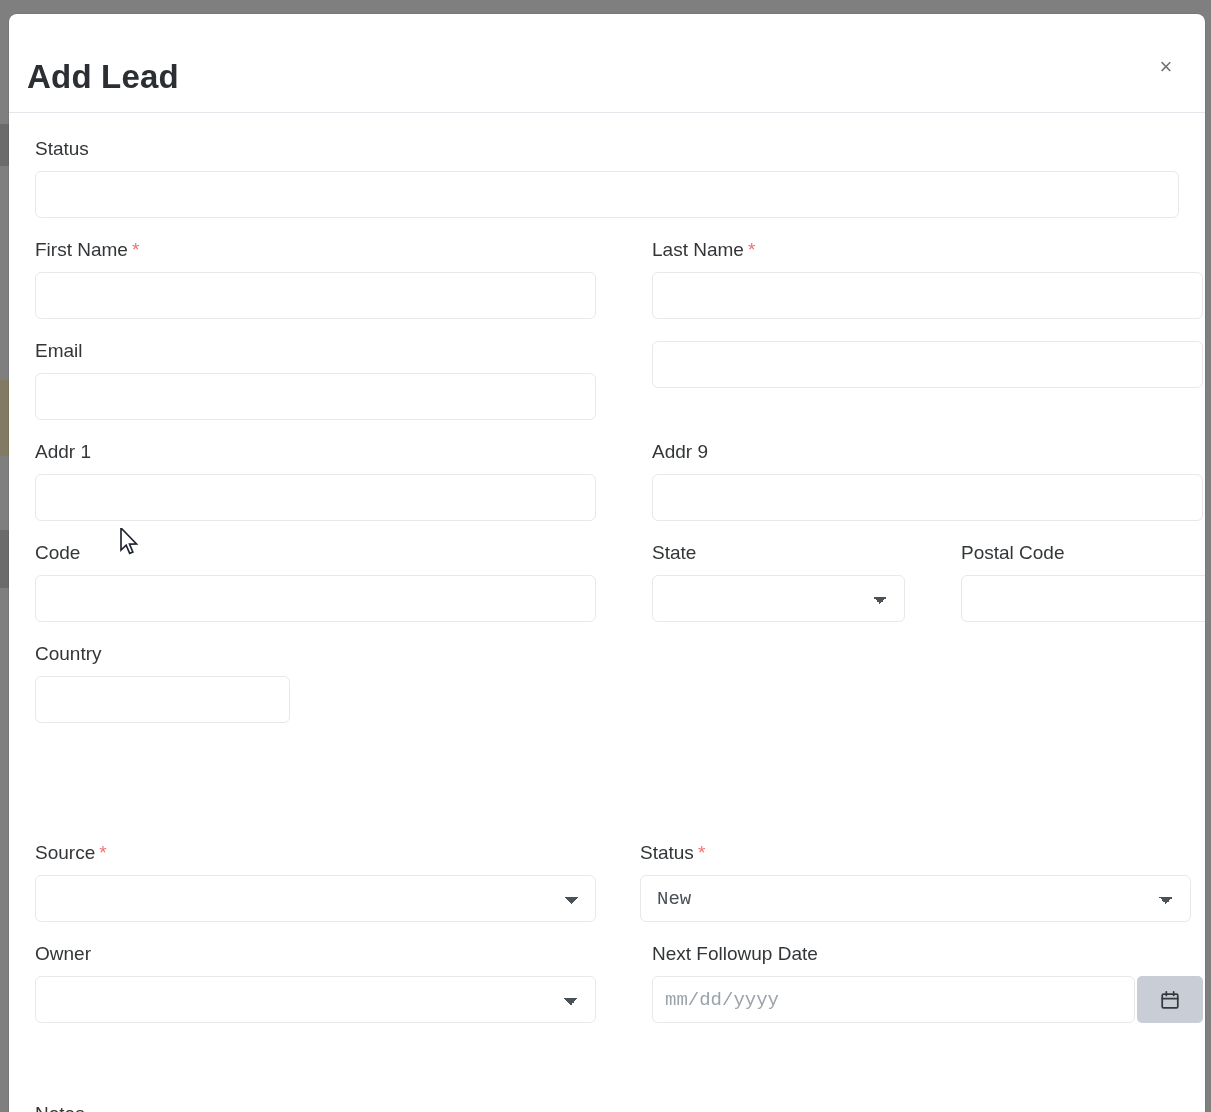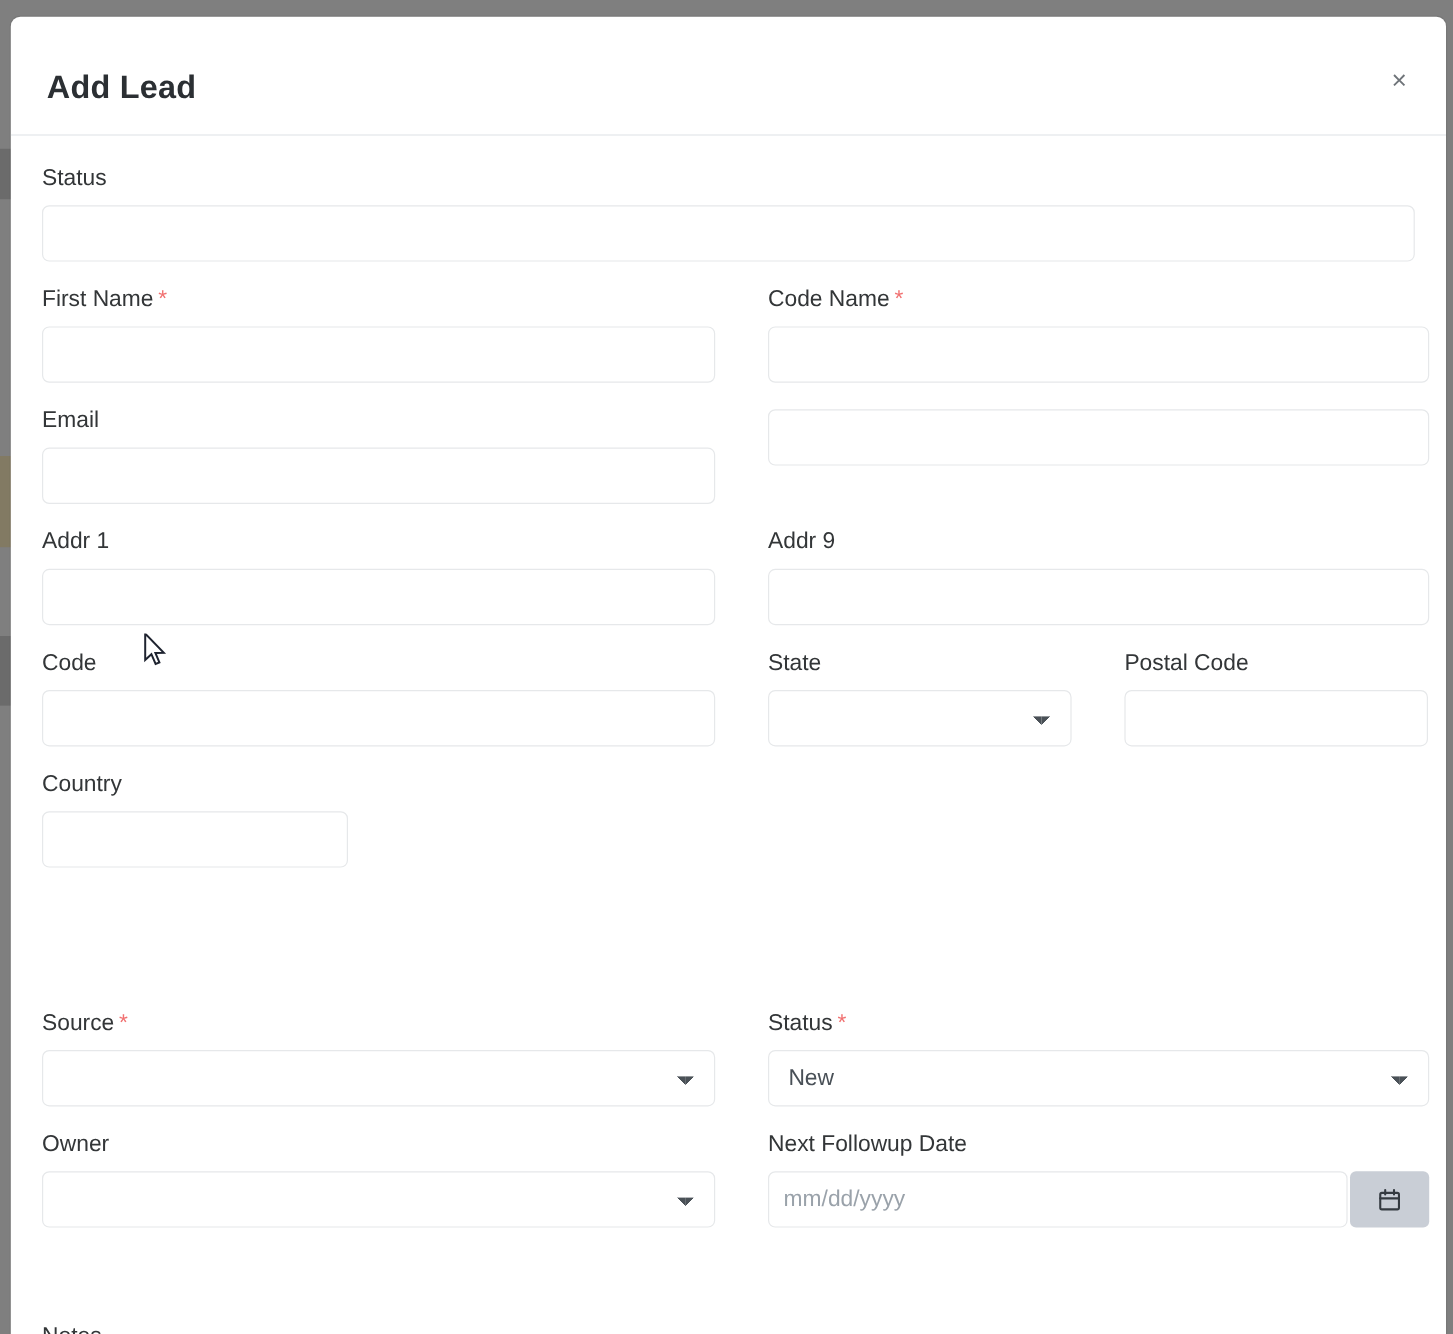--- a/index.html
+++ b/index.html
@@ -32,22 +32,22 @@
     overflow: hidden;
   }
 
   .modal-header {
     position: relative;
     height: 99px;
     border-bottom: 1px solid #e3e6ea;
   }
   .modal-title {
     position: absolute;
-    left: 30px; top: 46px;
-    font-size: 27px;
+    left: 18px; top: 46px;
+    font-size: 33px;
     font-weight: bold;
     color: #2b2f33;
     letter-spacing: .2px;
     line-height: 1;
   }
   .close-btn {
     position: absolute;
     right: 24px; top: 38px;
     width: 30px; height: 30px;
     display: flex; align-items: center; justify-content: center;
@@ -77,21 +77,21 @@
   }
   .req { color: #f17171; font-size: 19px; margin-left: 4px; }
 
   .ctrl {
     display: block;
     width: 100%;
     height: 47px;
     border: 1px solid #e6e8ea;
     border-radius: 6px;
     background: #ffffff;
-    font-family: Liberation Sans, sans-serif;
+    font-family: Liberation Mono, monospace;
     font-size: 19px;
     color: #495057;
     padding: 0 16px;
     outline: none;
   }
   .ctrl::placeholder { color: #9aa2aa; }
 
   select.ctrl {
     -webkit-appearance: none;
     appearance: none;
@@ -100,21 +100,21 @@
       linear-gradient(45deg, transparent 50%, #4a5157 50%),
       linear-gradient(135deg, #4a5157 50%, transparent 50%);
     background-position:
       calc(100% - 24px) 21px,
       calc(100% - 17px) 21px;
     background-size: 7px 7px, 7px 7px;
     background-repeat: no-repeat;
   }
 
   .row { display: flex; }
-  .row + .row { margin-top: 0; }
+  .row + .row { margin-top: 0; gap: 12px; }
 
   .grp { margin-bottom: 22px; }
 
   .col-left  { width: 561px; margin-right: 44px; flex: 0 0 561px; }
   .col-right { width: 551px; flex: 0 0 551px; }
 
   .col-state { width: 253px; margin-right: 44px; flex: 0 0 253px; }
   .col-zip   { width: 253px; flex: 0 0 253px; }
 
   .col-country { width: 255px; flex: 0 0 255px; }
@@ -188,21 +188,21 @@
 
     <div class="row grp">
       <div class="col-left">
         <label class="field-label">
           <span>First Name</span><span class="req">*</span>
         </label>
         <input class="ctrl" type="text" placeholder="" style="">
       </div>
       <div class="col-right">
         <label class="field-label">
-          <span>Code Name</span><span class="req">*</span>
+          <span>Last Name</span><span class="req">*</span>
         </label>
         <input class="ctrl" type="text" placeholder="" style="">
       </div>
     </div>
 
     <div class="row grp">
       <div class="col-left">
         <label class="field-label">Email</label>
         <input class="ctrl" type="text" placeholder="" style="">
       </div>

